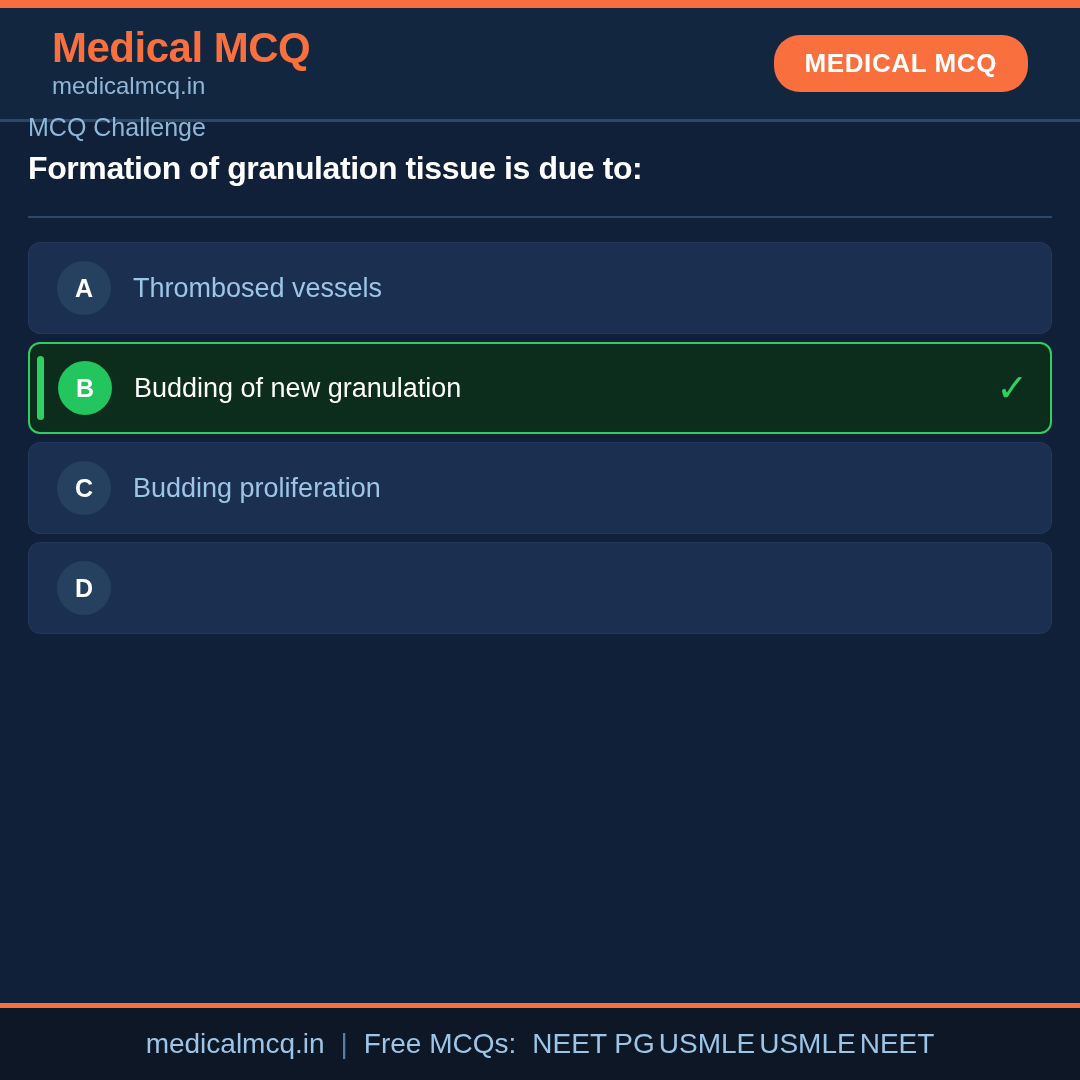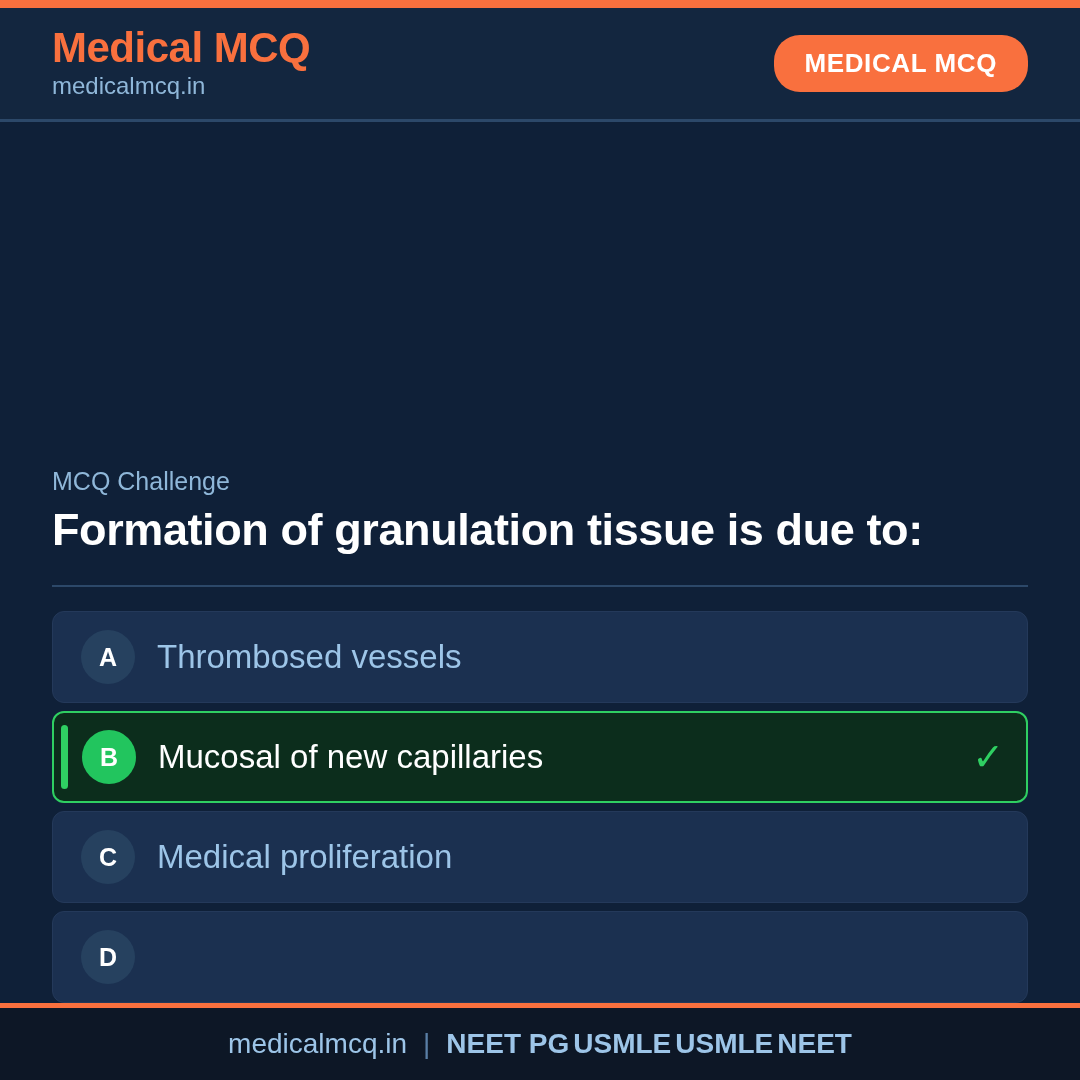--- a/index.html
+++ b/index.html
@@ -68,38 +68,38 @@
     letter-spacing: 0.6px;
     padding: 13px 31px;
     border-radius: 26px;
     white-space: nowrap;
   }
 
   
   .main {
     flex: 1 1 auto;
     position: relative;
-    padding: 0 52px;
+    padding: 0 28px;
     box-sizing: border-box;
     display: flex;
     flex-direction: column;
-    justify-content: flex-end;
+    justify-content: flex-start;
   }
   .content {
     width: 100%;
     margin-top: -10px;
   }
   .eyebrow {
     font-size: 25px;
     color: #8fb7d9;
     margin-bottom: 8px;
     line-height: 1.2;
   }
   .question {
-    font-size: 45px;
+    font-size: 32px;
     font-weight: bold;
     color: #ffffff;
     line-height: 1.14;
     letter-spacing: -0.4px;
     margin: 0;
   }
   .divider {
     height: 2px;
     background: #2c4869;
     margin: 30px 0 24px 0;
@@ -151,21 +151,21 @@
     align-items: center;
     justify-content: center;
     margin-right: 22px;
   }
   .option.correct .badge {
     background: #22c55e;
     color: #ffffff;
   }
   .option-text {
     flex: 1 1 auto;
-    font-size: 33px;
+    font-size: 27px;
     color: #9dc5e8;
     line-height: 1.2;
   }
   .option.correct .option-text {
     color: #ffffff;
   }
   .check-icon {
     flex: 0 0 auto;
     font-size: 38px;
     color: #2fcf62;
@@ -187,21 +187,21 @@
     height: 72px;
     background: #0d1726;
     display: flex;
     align-items: center;
     justify-content: center;
     gap: 16px;
     font-size: 28px;
     color: #9dc5e8;
   }
   .footer-sep { color: #5a7fa6; }
-  .footer-exams { display: flex; gap: 4px; font-weight: bold; }
+  .footer-exams { display: flex; gap: 4px; }
 </style>
 </head>
 <body>
 
 <div class="page">
 
   <div class="top-accent"></div>
 
   <div class="header">
     <div class="brand">
@@ -222,45 +222,46 @@
         <div class="option">
 
           <div class="badge">A</div>
           <div class="option-text">Thrombosed vessels</div>
           <div class="check-icon">✓</div>
         </div>
 
         <div class="option correct">
           <div class="accent-bar"></div>
           <div class="badge">B</div>
-          <div class="option-text">Mucosal of new capillaries</div>
+          <div class="option-text">Budding of new granulation</div>
           <div class="check-icon">✓</div>
         </div>
 
         <div class="option">
 
           <div class="badge">C</div>
-          <div class="option-text">Medical proliferation</div>
+          <div class="option-text">Budding proliferation</div>
           <div class="check-icon">✓</div>
         </div>
 
         <div class="option">
 
           <div class="badge">D</div>
           <div class="check-icon">✓</div>
         </div>
 
       </div>
     </div>
   </div>
 
   <div class="footer-accent"></div>
   <div class="footer">
     <span>medicalmcq.in</span>
     <span class="footer-sep">|</span>
+    <span>Free MCQs:</span>
     <span class="footer-exams">
       <span>NEET PG</span>
       <span>USMLE</span>
       <span>USMLE</span>
       <span>NEET</span>
     </span>
   </div>
 
 </div>
 

